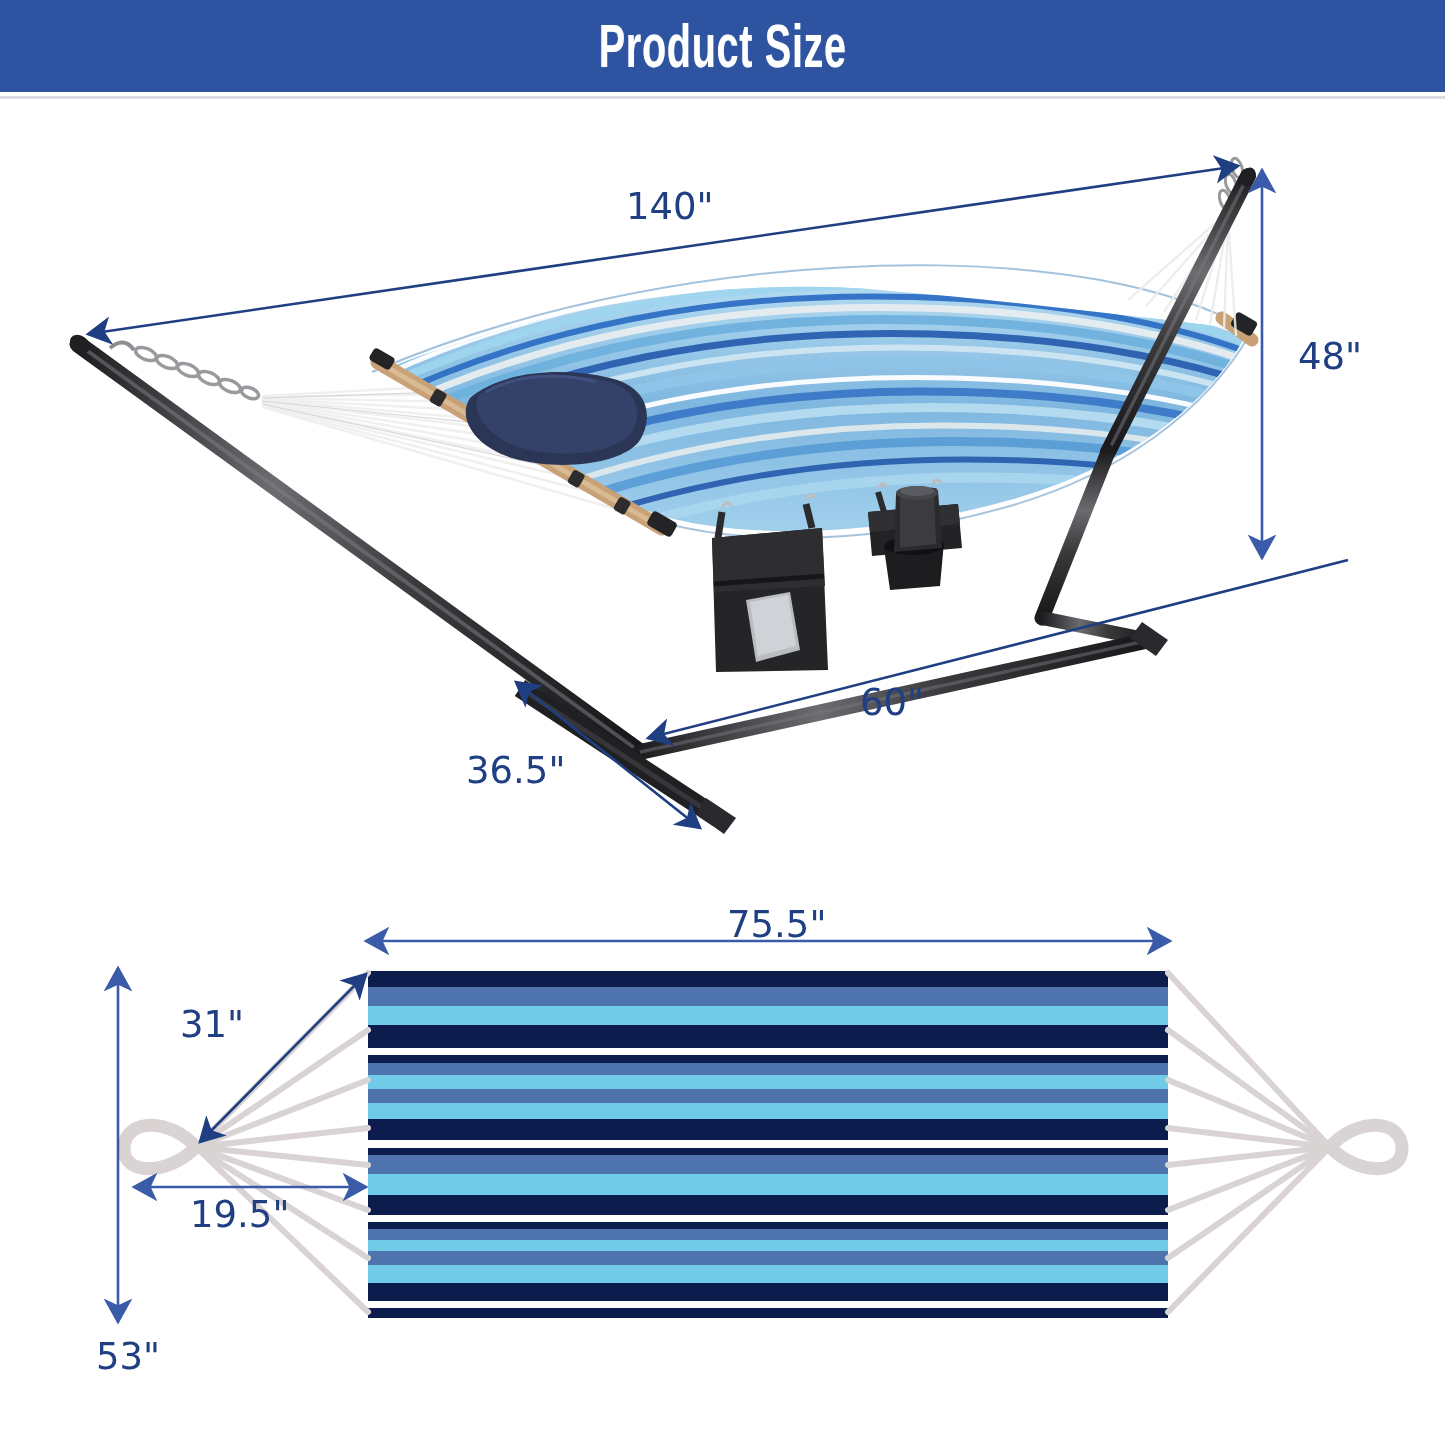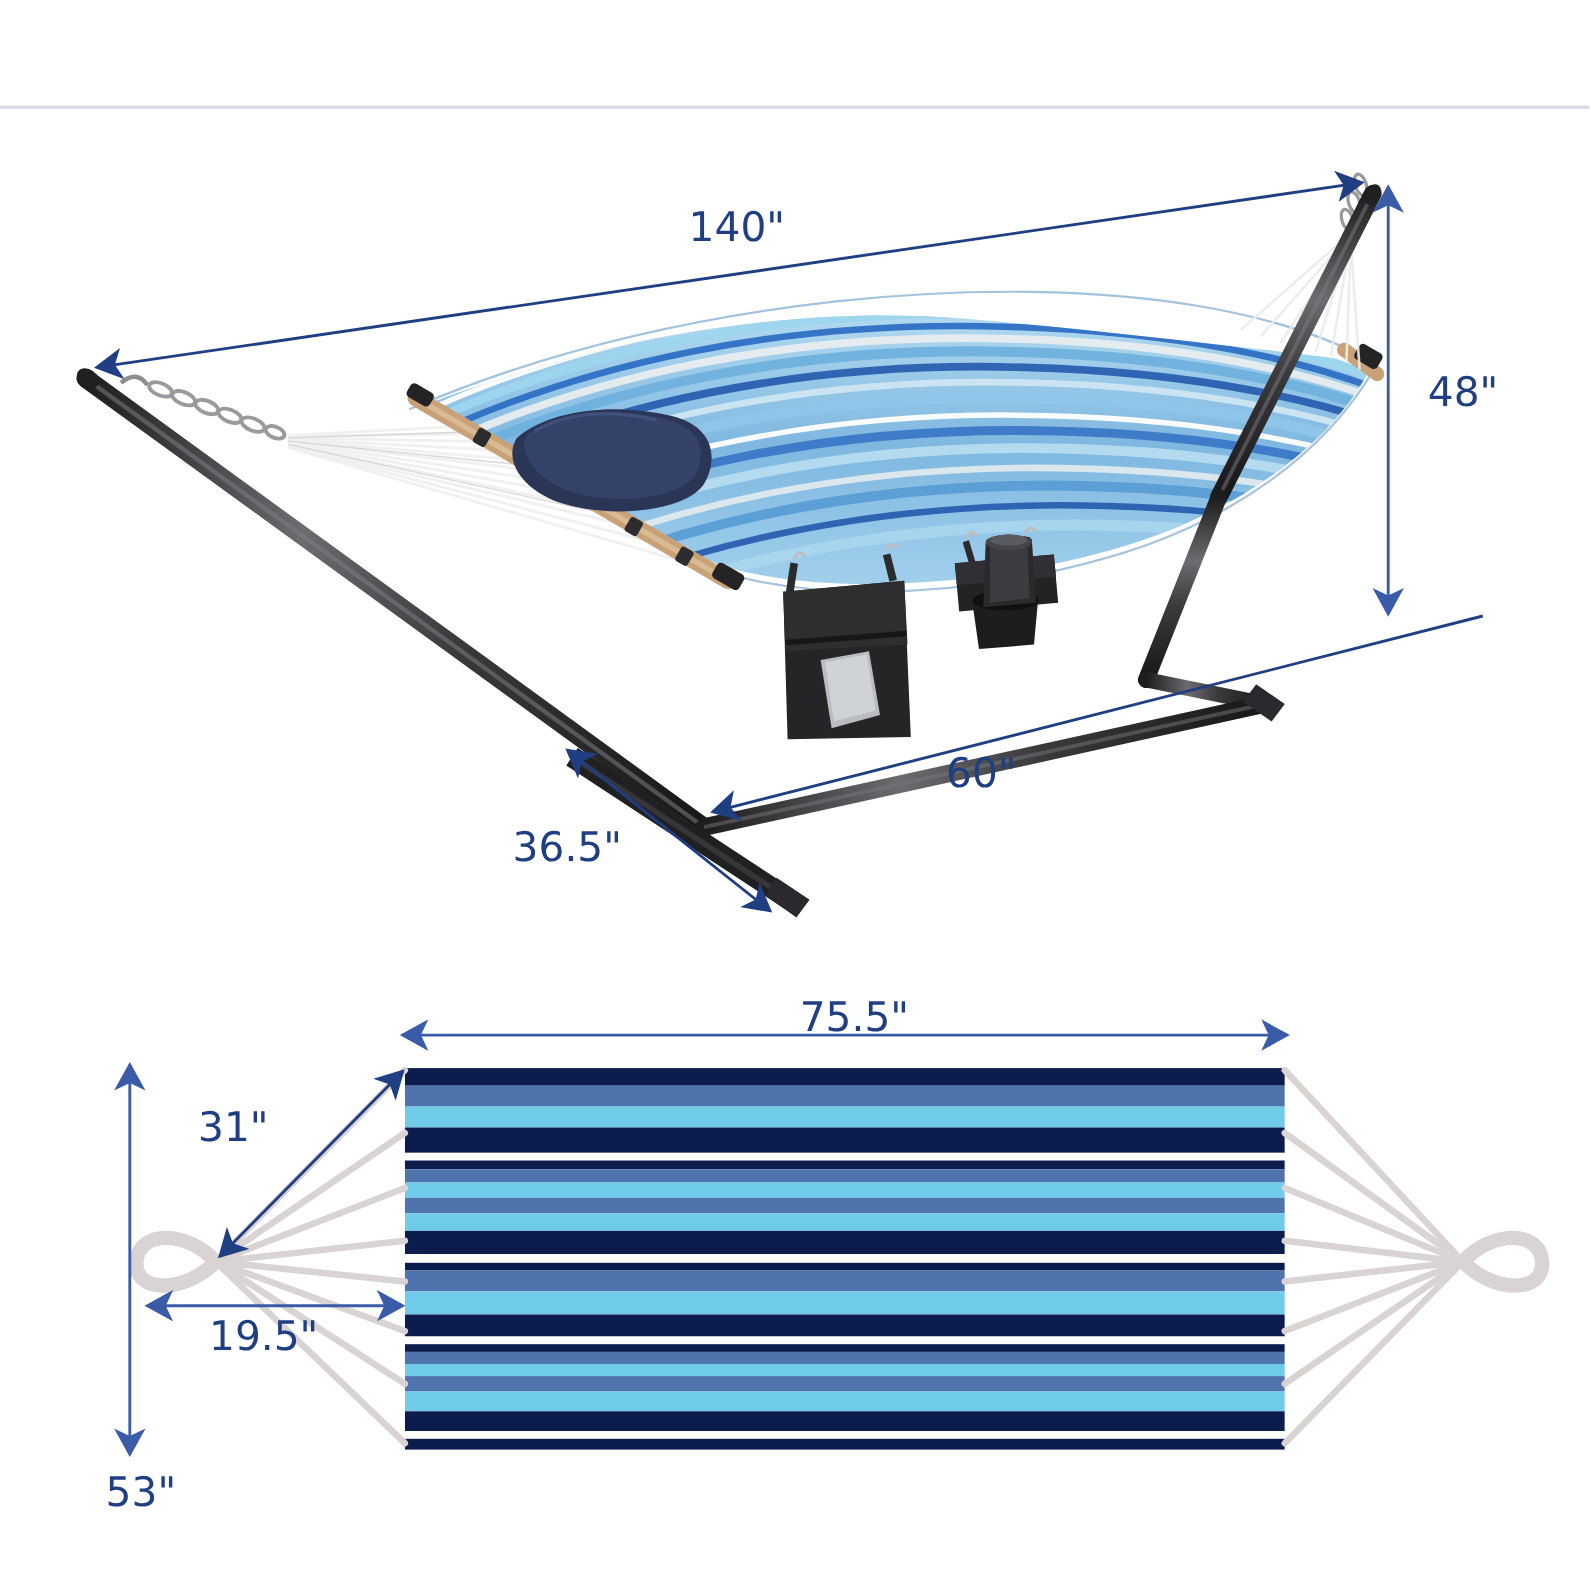--- a/index.html
+++ b/index.html
@@ -41,20 +41,23 @@
     position:absolute;left:368px;top:971px;width:800px;height:347px;
     overflow:hidden;box-sizing:border-box;
   }
   .fabric .stripe{width:100%;}
 </style>
 </head>
 <body>
 
 <div id="page">
 
+  <div class="header-band">
+    <div class="header-title">Product Size</div>
+  </div>
   <div class="header-rule"></div>
 
   <svg class="svg-layer" viewBox="0 0 1445 1445">
     <defs>
       <linearGradient id="poleGrad" x1="0" y1="0" x2="1" y2="0">
         <stop offset="0%" stop-color="#1d1d1f"></stop>
         <stop offset="35%" stop-color="#6b6b70"></stop>
         <stop offset="60%" stop-color="#3a3a3d"></stop>
         <stop offset="100%" stop-color="#17171a"></stop>
       </linearGradient>

